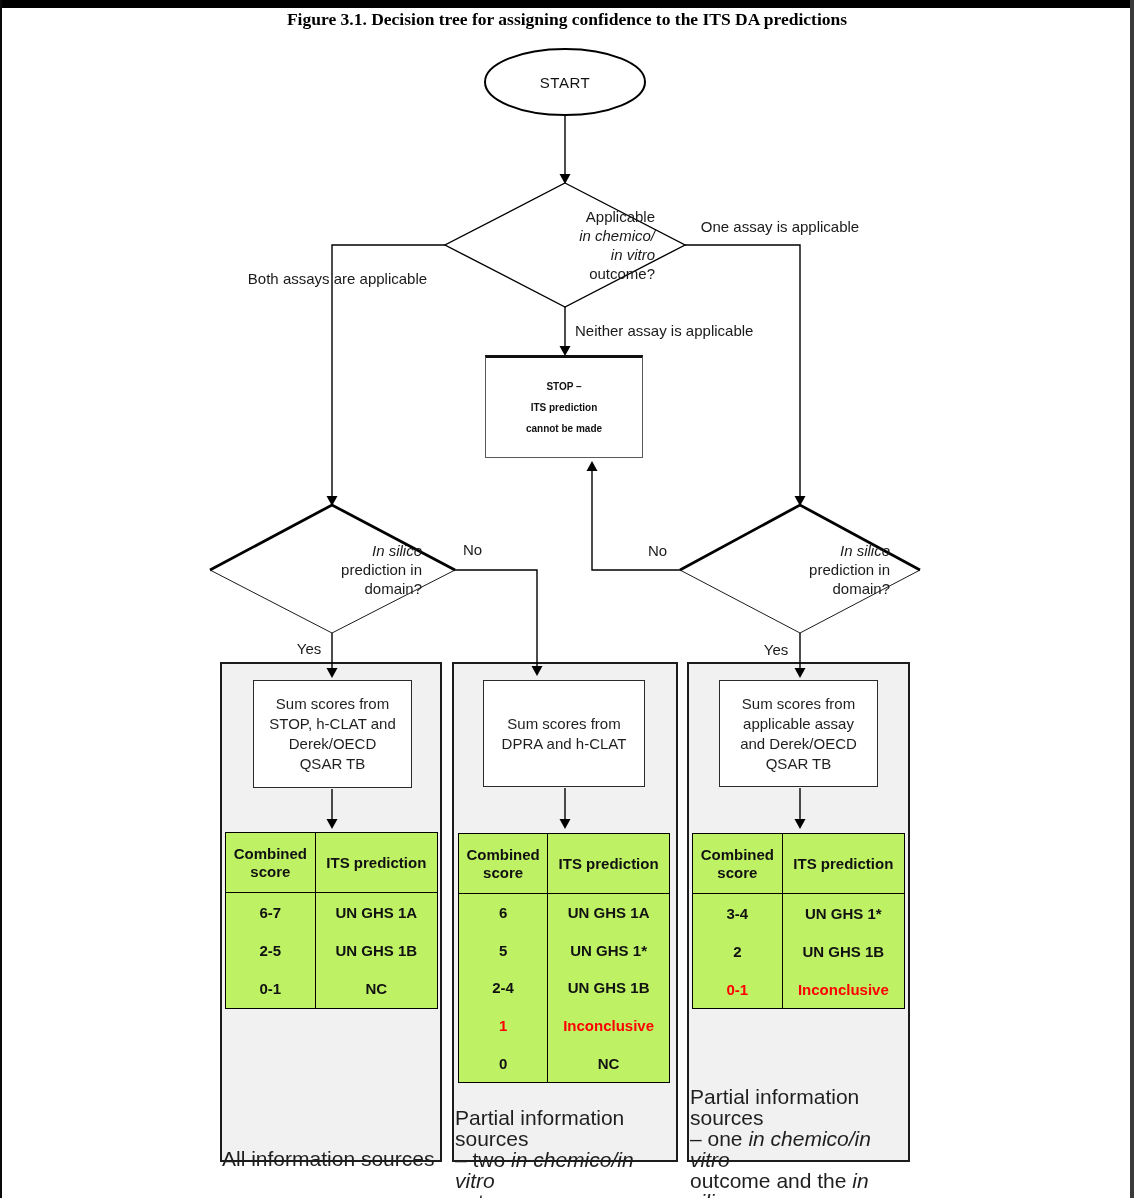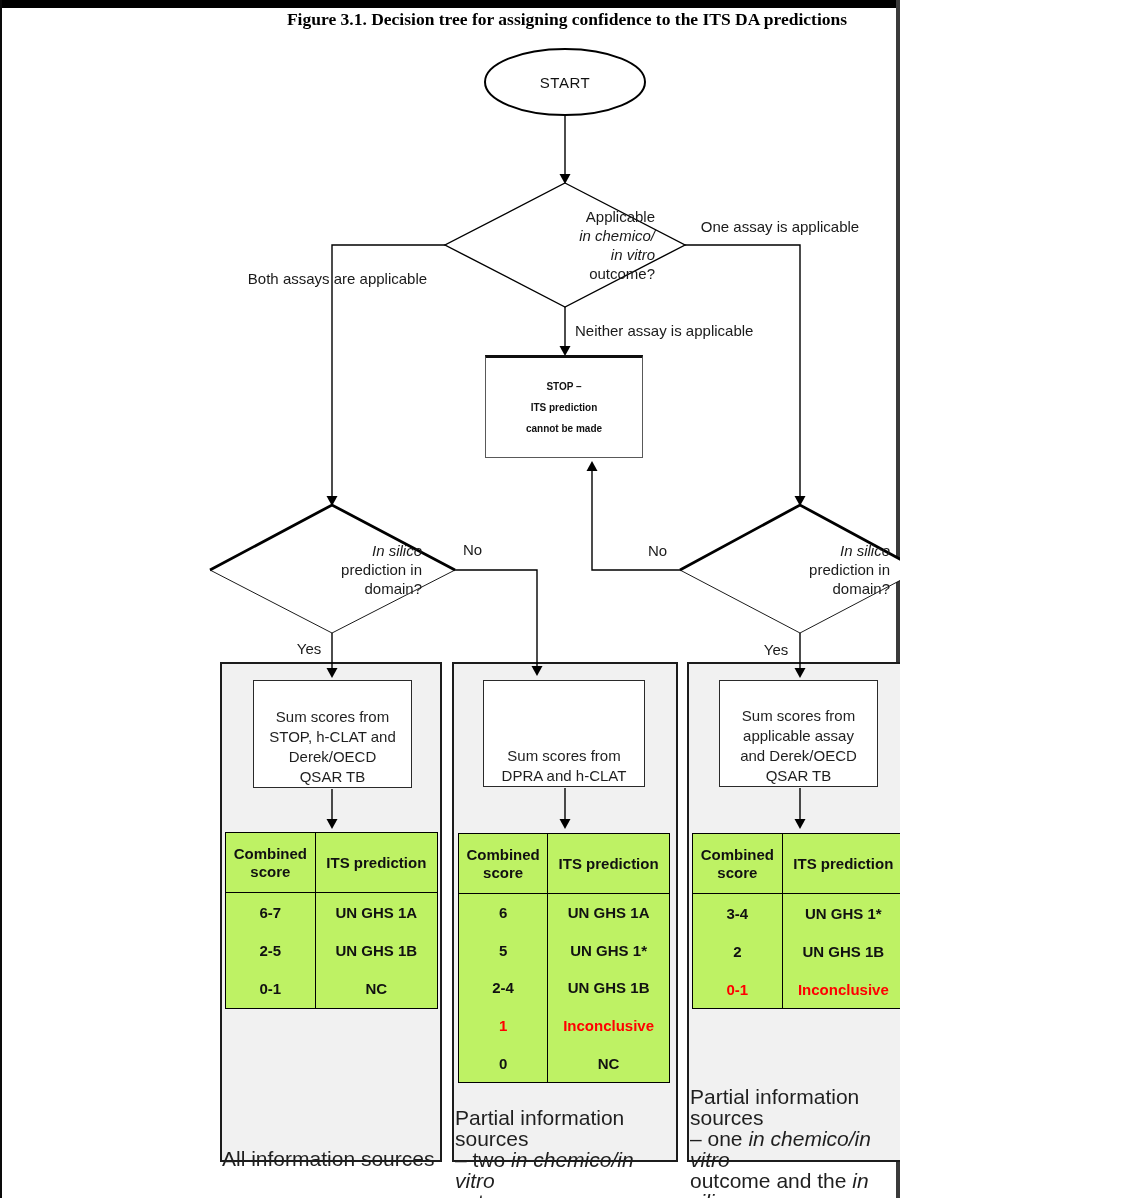--- a/index.html
+++ b/index.html
@@ -1,31 +1,31 @@
 <!DOCTYPE html>
 <html><head>
 <meta charset="utf-8">
 <style>
   html,body{margin:0;padding:0;background:#fff;}
   .page{
-    position:relative;width:900px;height:1198px;background:#fff;overflow:hidden;
+    position:relative;width:1134px;height:1198px;background:#fff;overflow:hidden;
     font-family:"Liberation Sans","DejaVu Sans",sans-serif;color:#1a1a1a;box-sizing:border-box;
   }
   .border-top{position:absolute;left:0;top:0;width:1134px;height:8px;background:#000;}
   .border-left{position:absolute;left:0;top:0;width:2px;height:1198px;background:#0a0a0a;}
   .border-right{position:absolute;right:0;top:0;width:4px;height:1198px;background:#3a3a3a;}
   .title{
     position:absolute;left:0;top:9px;width:1134px;text-align:center;
     font-family:"Liberation Serif","DejaVu Serif",serif;font-weight:bold;font-size:17.5px;color:#000;
   }
   svg.connectors{position:absolute;left:0;top:0;z-index:2;pointer-events:none;}
   .panel{position:absolute;background:#f1f1f1;border:2.5px solid #1c1c1c;box-sizing:border-box;z-index:1;}
   .sumbox{
     position:absolute;background:#fff;border:1.6px solid #2a2a2a;box-sizing:border-box;z-index:1;
-    display:flex;flex-direction:column;align-items:center;justify-content:flex-end;
+    display:flex;flex-direction:column;align-items:center;justify-content:center;
     font-size:15px;line-height:20px;text-align:center;color:#1f1f1f;
   }
   .dtable{
     position:absolute;display:grid;grid-template-columns:42.5% 57.5%;
     background:#bef264;border:1.8px solid #000;box-sizing:border-box;z-index:1;
   }
   .cell{display:flex;align-items:center;justify-content:center;font-weight:bold;font-size:15px;text-align:center;color:#111;}
   .th{border-bottom:1.8px solid #000;line-height:18px;padding:2px;}
   .c1{border-right:1.8px solid #000;}
   .red{color:#ff0000;}

